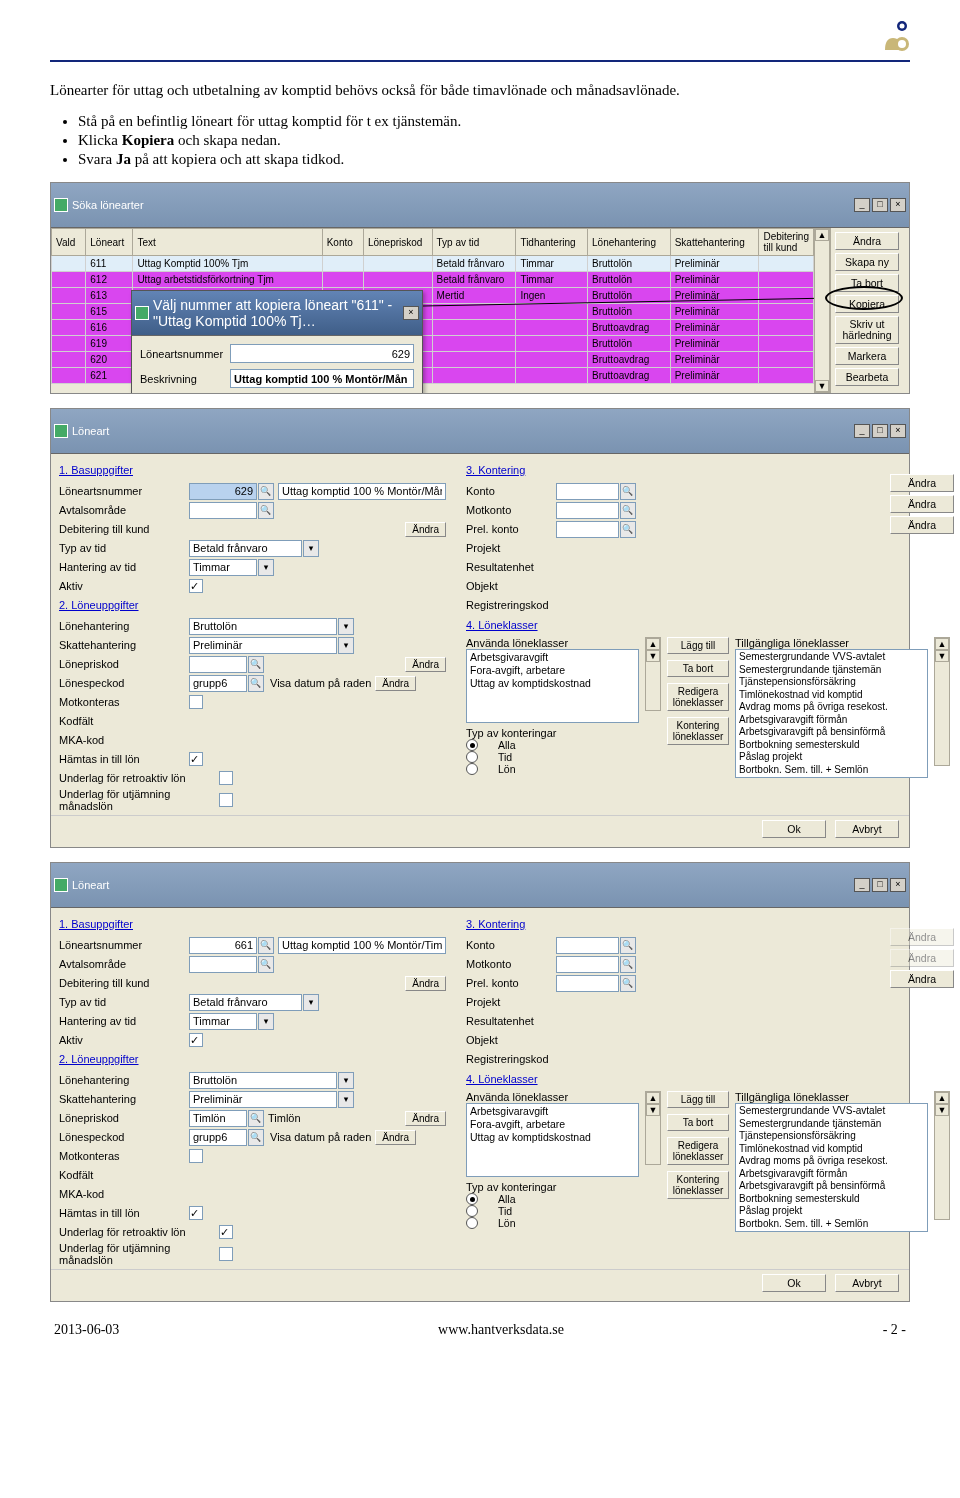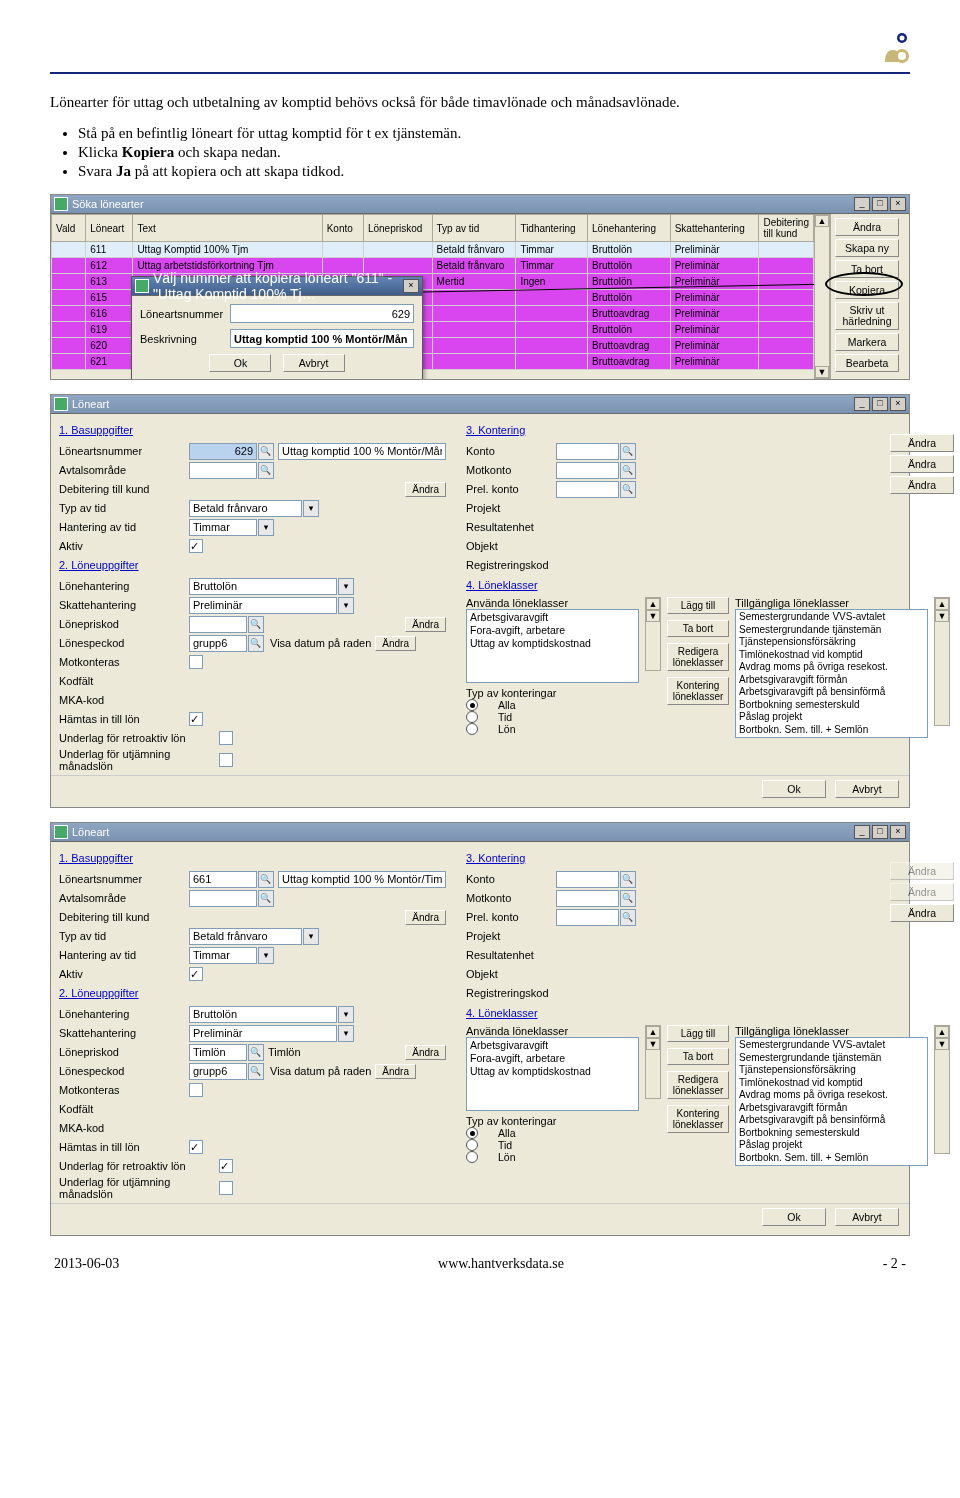--- a/index.html
+++ b/index.html
@@ -1,25 +1,25 @@
 <!DOCTYPE html>
 <html><head>
 <meta charset="utf-8">
 <style>
   body{margin:0;font-family:"Segoe UI",Arial,sans-serif;font-size:11px;color:#000;background:#fff}
-  .page{width:960px;margin:12px auto;padding:20px 50px 10px;box-sizing:border-box}
+  .page{width:960px;margin:0 auto;padding:20px 50px 10px;box-sizing:border-box}
   .logo{text-align:right;margin-bottom:6px}
   .logo svg{display:inline-block}
   .hr{border-top:2px solid #12267a;margin-bottom:20px}
   .intro{font-size:15px;font-family:"Book Antiqua",Georgia,serif;margin:10px 0 14px}
   ul.text{margin:0 0 14px 28px;padding:0;font-size:15px;font-family:"Book Antiqua",Georgia,serif}
   ul.text li{margin-bottom:2px}
   
   .win{border:1px solid #888;background:#ece9d8;margin-bottom:14px;font-size:11px}
-  .win-title{display:flex;align-items:center;background:linear-gradient(to bottom,#8fa6c2,#7a93b1);color:#fff;height:16px;padding:1px 3px;font-size:11px;border-bottom:1px solid #666}
+  .win-title{display:flex;align-items:center;background:linear-gradient(to bottom,#8fa6c2,#7a93b1);color:#fff;height:16px;padding:14px 3px;font-size:11px;border-bottom:1px solid #666}
   .win-title .ticon{width:12px;height:12px;background:#4a6;display:inline-block;margin-right:4px;border:1px solid #fff}
   .win-title .t{flex:1}
   .win-title .wbtns{display:flex}
   .win-title .wbtn{width:14px;height:12px;background:#d4d0c8;border:1px solid #555;margin-left:2px;font-size:9px;text-align:center;line-height:11px;color:#000}
   
   table.grid{border-collapse:collapse;width:100%;background:#d946ef;font-size:10px}
   table.grid th{background:#ece9d8;border:1px solid #aca899;padding:2px 4px;text-align:left;font-weight:normal}
   table.grid td{border:1px solid #d0d0d0;padding:2px 4px;white-space:nowrap}
   .search-body{display:flex}
   .search-table{flex:1;overflow:hidden;position:relative}
@@ -37,21 +37,21 @@
   .popup-btns{text-align:center}
   .popup-btns .wbtn-wide{display:inline-block;width:60px;margin:0 4px}
   
   .form-body{padding:6px 8px 2px;display:flex;gap:20px}
   .form-col{flex:1}
   .section-link{color:#0000cc;text-decoration:underline;font-size:11px;margin:4px 0 6px;display:block}
   .frow{display:flex;align-items:center;min-height:18px;margin-bottom:1px}
   .frow label{width:130px}
   .inp{border:1px solid #7f9db9;background:#fff;height:15px;padding:0 3px;font-size:11px}
   .inp.num{width:60px;text-align:right;background:#b9d2ee}
-  .inp.num2{width:60px;}
+  .inp.num2{width:60px;text-align:right}
   .inp.txt{width:160px}
   .inp.sel{width:105px;background:#fff}
   .sico{width:14px;height:15px;border:1px solid #7f9db9;background:#e8e8e8;margin-left:1px;font-size:9px;text-align:center;line-height:15px}
   .cbox{width:12px;height:12px;border:1px solid #7f9db9;background:#fff;display:inline-block}
   .cbox.ck::after{content:"✓";font-size:11px;line-height:10px}
   .btn-sm{border:1px solid #888;border-top-color:#fff;border-left-color:#fff;background:#ece9d8;padding:1px 6px;font-size:10px;margin-left:4px}
   .kontcol{display:flex;gap:6px}
   .kontcol .kleft{flex:1}
   .kontcol .kright{width:60px}
   .listbox{border:1px solid #7f9db9;background:#fff;height:70px;width:165px;overflow:hidden;padding:1px 3px;font-size:10.5px;line-height:13px}

